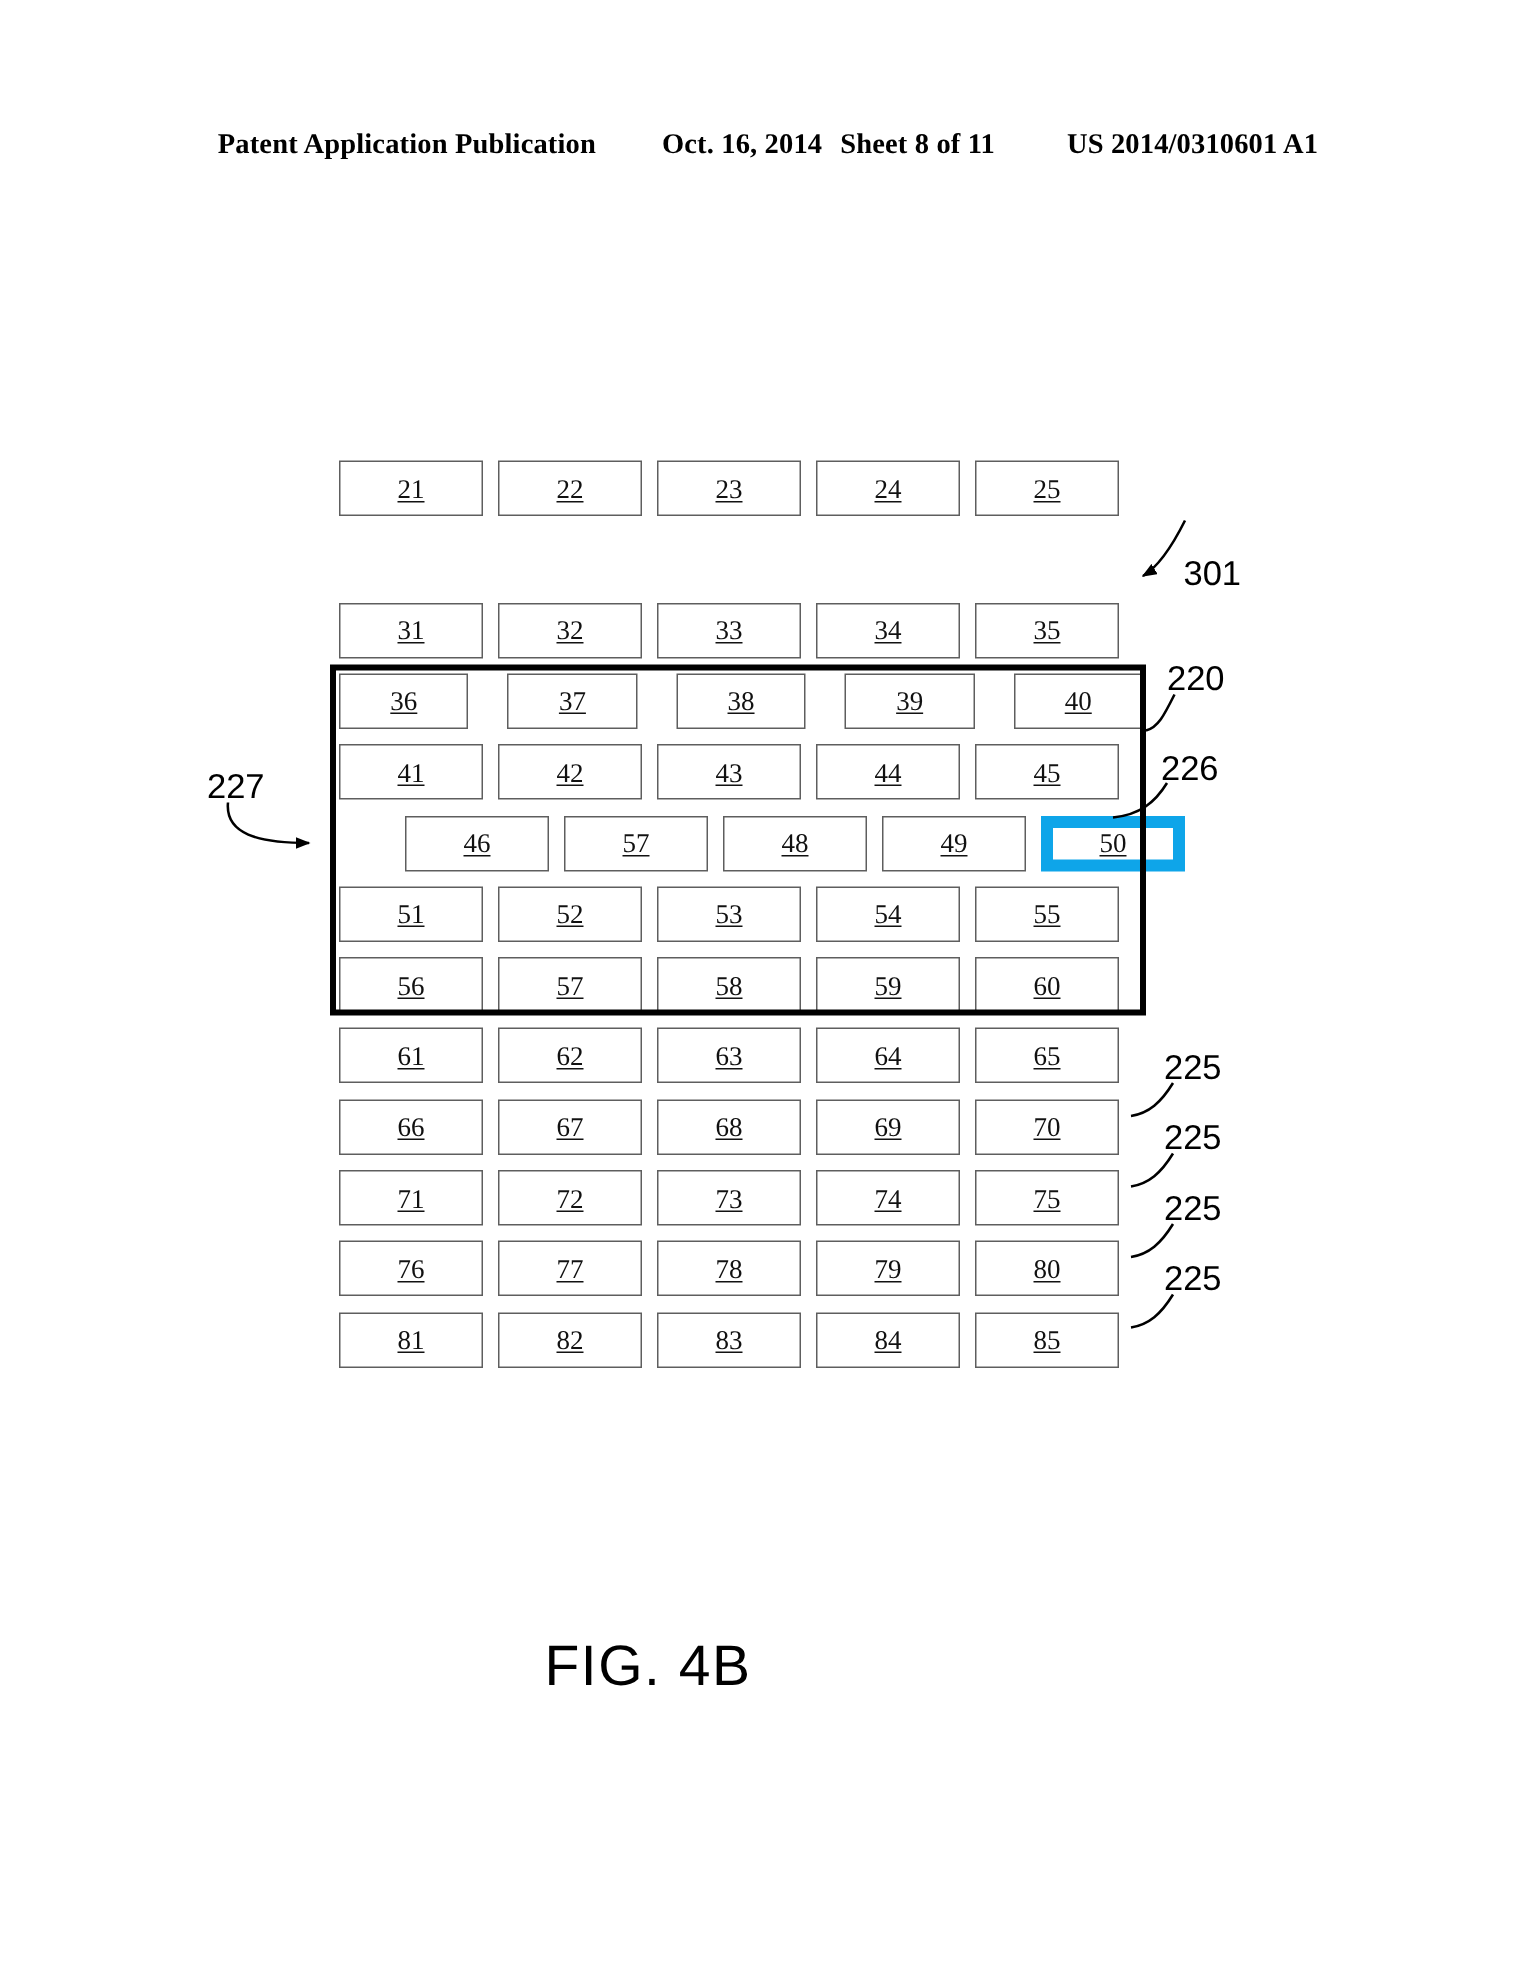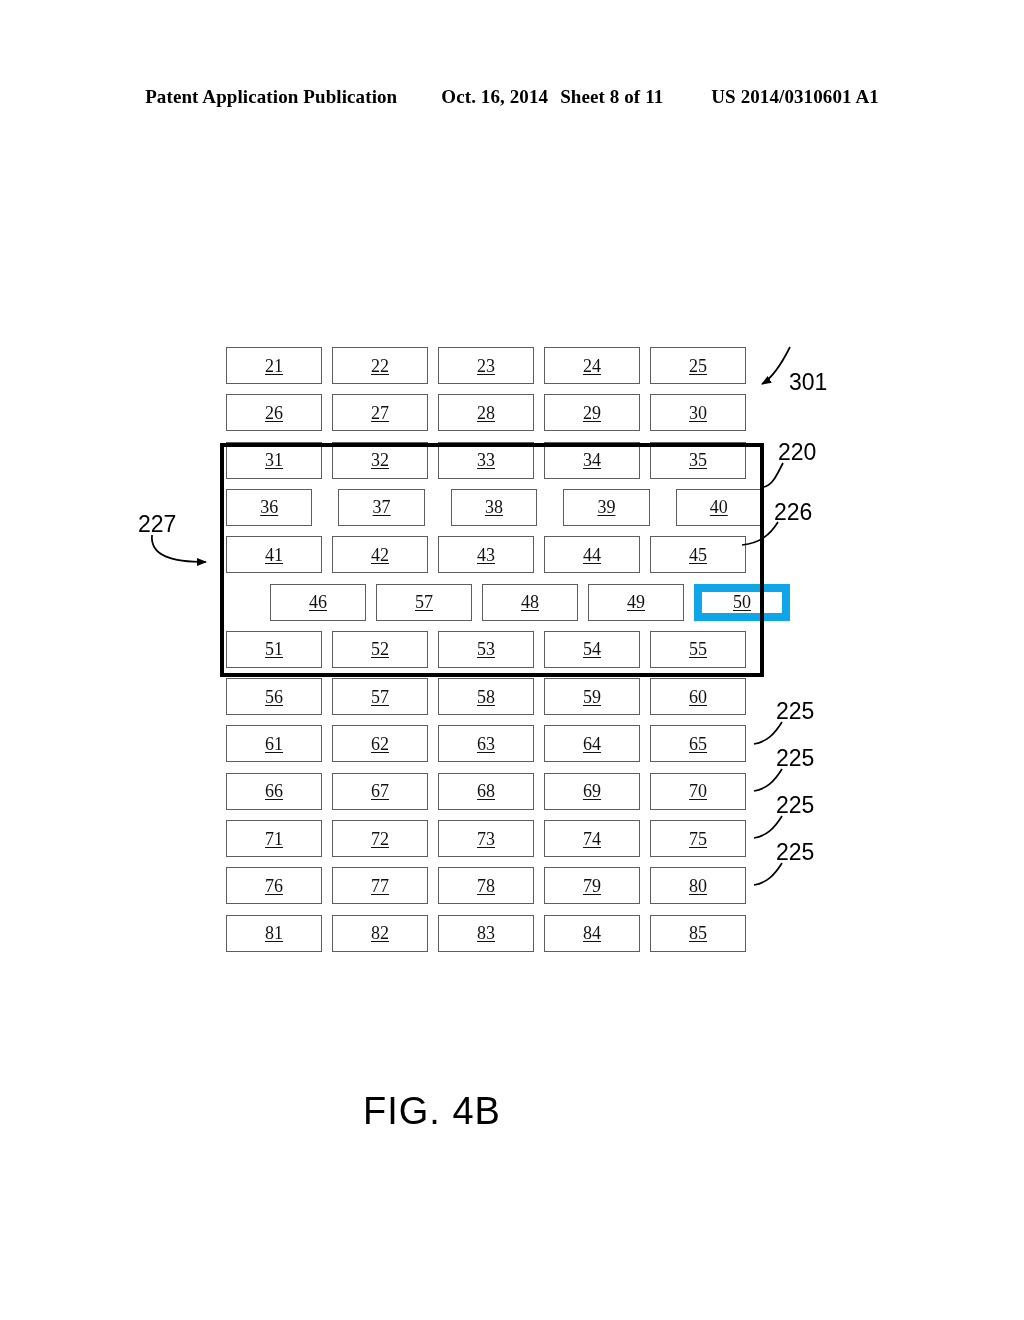--- a/index.html
+++ b/index.html
@@ -45,21 +45,20 @@
     height: 1320px;
   }
 
   
   #cell-grid {
     position: absolute;
     left: 226px;
     top: 307px;
     width: 536px;
     height: 610px;
-    margin-top: 40px;
   }
   .grid-row {
     position: absolute;
     left: 0;
     width: 536px;
     height: 37px;
     display: flex;
   }
   .grid-cell {
     width: 96px;
@@ -153,37 +152,20 @@
         <div class="grid-cell">
           <span class="cell-label">23</span>
         </div>
         <div class="grid-cell">
           <span class="cell-label">24</span>
         </div>
         <div class="grid-cell">
           <span class="cell-label">25</span>
         </div>
       </div>
-      <div class="grid-row" style="top: 47.3px;">
-        <div class="grid-cell">
-          <span class="cell-label">26</span>
-        </div>
-        <div class="grid-cell">
-          <span class="cell-label">27</span>
-        </div>
-        <div class="grid-cell">
-          <span class="cell-label">28</span>
-        </div>
-        <div class="grid-cell">
-          <span class="cell-label">29</span>
-        </div>
-        <div class="grid-cell">
-          <span class="cell-label">30</span>
-        </div>
-      </div>
       <div class="grid-row" style="top: 94.6px; align-items: flex-end;">
         <div class="grid-cell">
           <span class="cell-label">31</span>
         </div>
         <div class="grid-cell">
           <span class="cell-label">32</span>
         </div>
         <div class="grid-cell">
           <span class="cell-label">33</span>
         </div>

